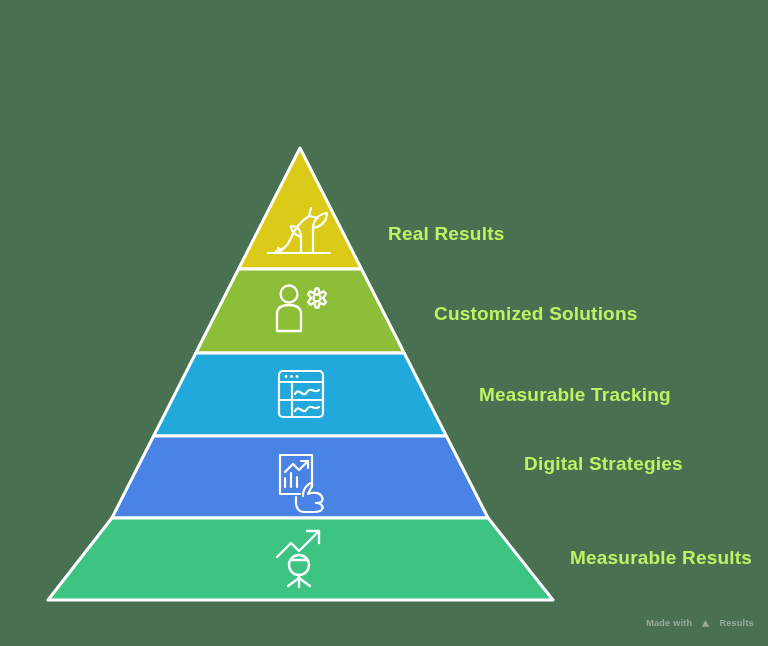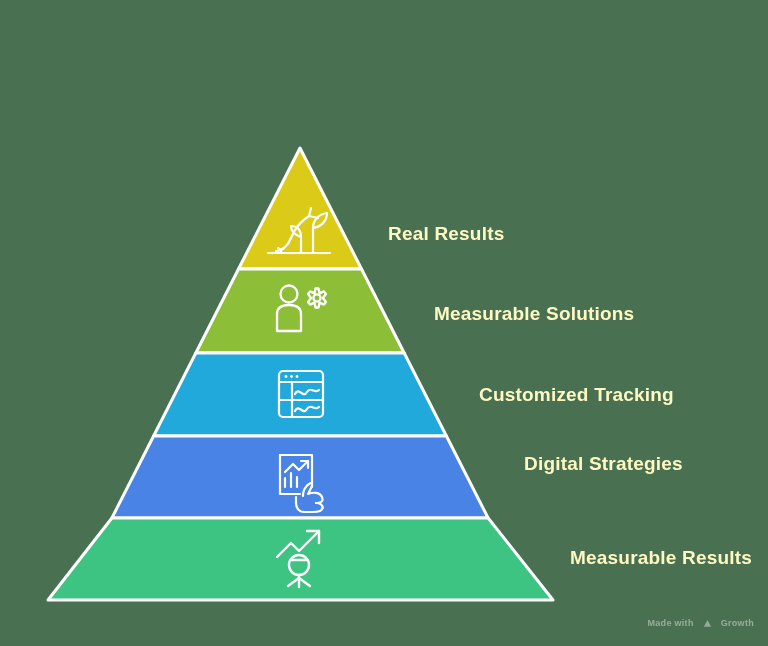--- a/index.html
+++ b/index.html
@@ -22,21 +22,21 @@
   }
   .pyramid-svg {
     position: absolute;
     left: 0;
     top: 0;
     width: 768px;
     height: 646px;
   }
   .tier-label {
     position: absolute;
-    color: #fef9c3;
+    color: #bef264;
     font-size: 19px;
     font-weight: 700;
     letter-spacing: 0.2px;
     white-space: nowrap;
     line-height: 1;
   }
   .watermark {
     position: absolute;
     right: 14px;
     bottom: 18px;
@@ -127,31 +127,31 @@
         <path d="M290.5 560 L307.5 560"></path>
         <path d="M299 575 L299 587"></path>
         <path d="M299 578 L288 586"></path>
         <path d="M299 578 L310 586"></path>
       </g>
     </g>
   </svg>
 
   <div class="tier-label" style="left:388px; top:224px;">Real Results</div>
 
-  <div class="tier-label" style="left:434px; top:304px;">Measurable Solutions</div>
+  <div class="tier-label" style="left:434px; top:304px;">Customized Solutions</div>
 
-  <div class="tier-label" style="left:479px; top:385px;">Customized Tracking</div>
+  <div class="tier-label" style="left:479px; top:385px;">Measurable Tracking</div>
 
   <div class="tier-label" style="left:524px; top:454px;">Digital Strategies</div>
 
   <div class="tier-label" style="left:570px; top:548px;">Measurable Results</div>
 
   <div class="watermark">
     <span>Made with</span>
     <span class="wm-mark">
       <svg viewBox="0 0 10 10" width="9" height="9">
         <path d="M1 8.5 L5 1 L9 8.5 Z" fill="rgba(245,245,245,0.45)"></path>
       </svg>
     </span>
-    <span>Growth</span>
+    <span>Results</span>
   </div>
 
 </div>
 
 </body></html>

